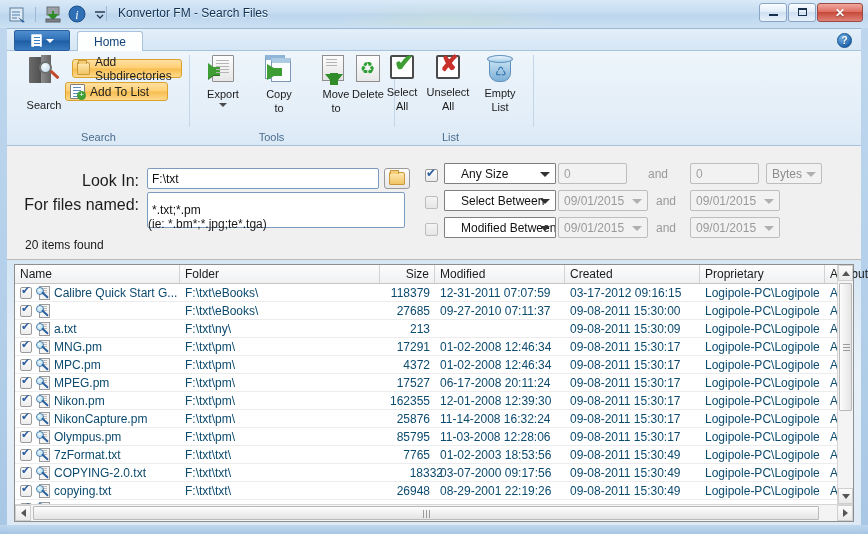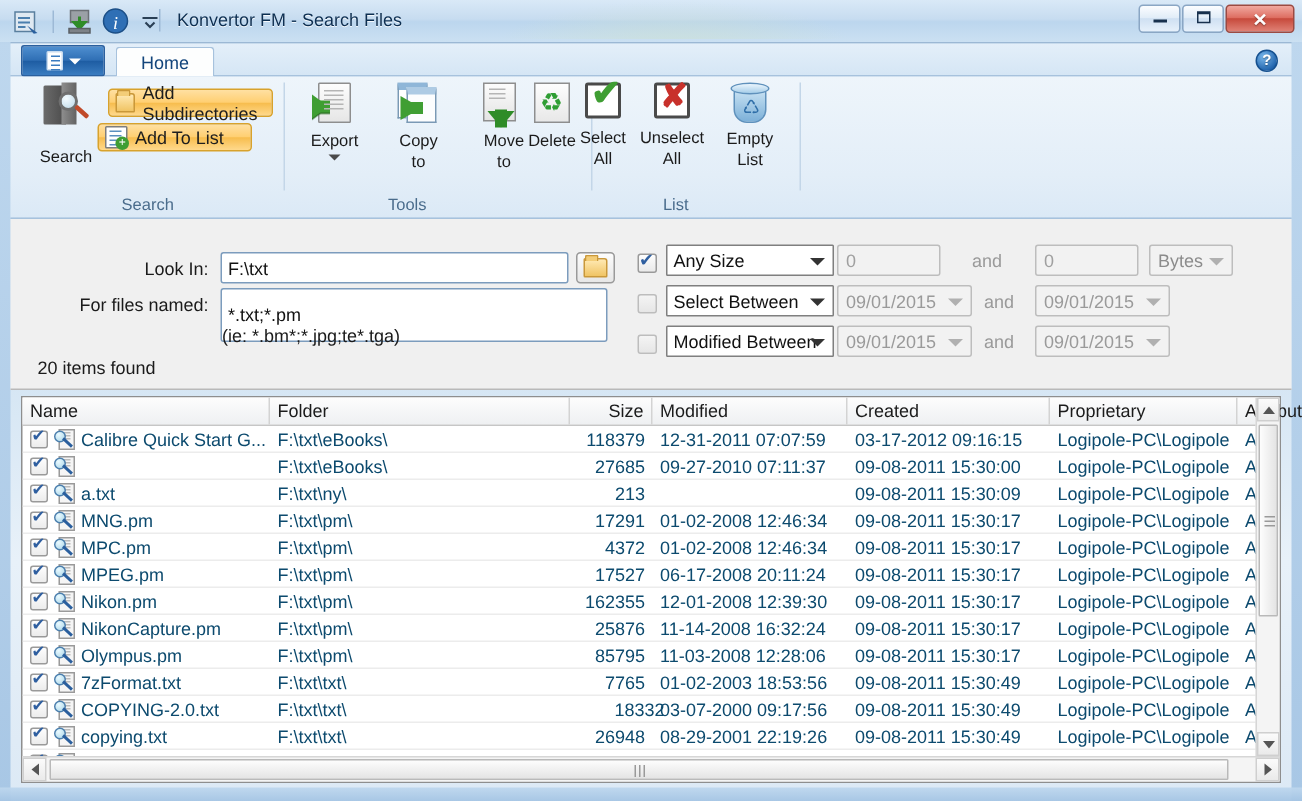--- a/index.html
+++ b/index.html
@@ -248,21 +248,21 @@
   }
   .ic-bin .swirl {
     position:absolute; left:8px; top:10px; font-size:13px; color:#2f6ea8; line-height:13px;
   }
 
   
   #formpanel {
     position:absolute; left:7px; top:146px; width:854px; height:114px;
     background:#f0f0f0; border-bottom:1px solid #b9b9b9;
   }
-  .lbl-right { position:absolute; text-align:right; font-size:12px; color:#1b1b1b; }
+  .lbl-right { position:absolute; text-align:right; font-size:16px; color:#1b1b1b; }
   .tinput {
     position:absolute; background:#fff; border:1px solid #7c9cbd; border-radius:2px;
     font-size:12px; color:#111; padding:2px 4px; outline:none;
     font-family:"Liberation Sans", sans-serif;
   }
   .folderbtn {
     position:absolute; width:26px; height:21px; border:1px solid #9a9a9a; border-radius:3px;
     background:linear-gradient(180deg,#fcfcfc,#e7e7e7);
     display:flex; align-items:center; justify-content:center;
   }
@@ -273,21 +273,21 @@
     position:absolute; width:13px; height:13px; border:1px solid #9a9a9a; border-radius:2px;
     background:linear-gradient(180deg,#fdfdfd,#eaeaea);
   }
   .chk.checked::after{
     content:"✔"; position:absolute; left:0px; top:-4px; font-size:12px; color:#2f5fa0;
   }
   .chk.dim { background:linear-gradient(180deg,#f4f4f4,#e6e6e6); border-color:#bdbdbd; }
 
   .combo {
     position:absolute; height:21px; background:#fff; border:1px solid #7f7f7f; border-radius:1px;
-    font-size:12px; color:#111; display:flex; align-items:center; padding-left:4px;
+    font-size:12px; color:#111; display:flex; align-items:center; padding-left:16px;
     overflow:hidden; white-space:nowrap;
   }
   .combo .ar {
     position:absolute; right:5px; top:8px; width:0;height:0;
     border-left:5px solid transparent;border-right:5px solid transparent;border-top:5px solid #333;
   }
 
   .numbox {
     position:absolute; height:21px; background:#f2f2f2; border:1px solid #bdbdbd; border-radius:2px;
     font-size:12px; color:#a0a0a0; display:flex; align-items:center; padding-left:5px;

